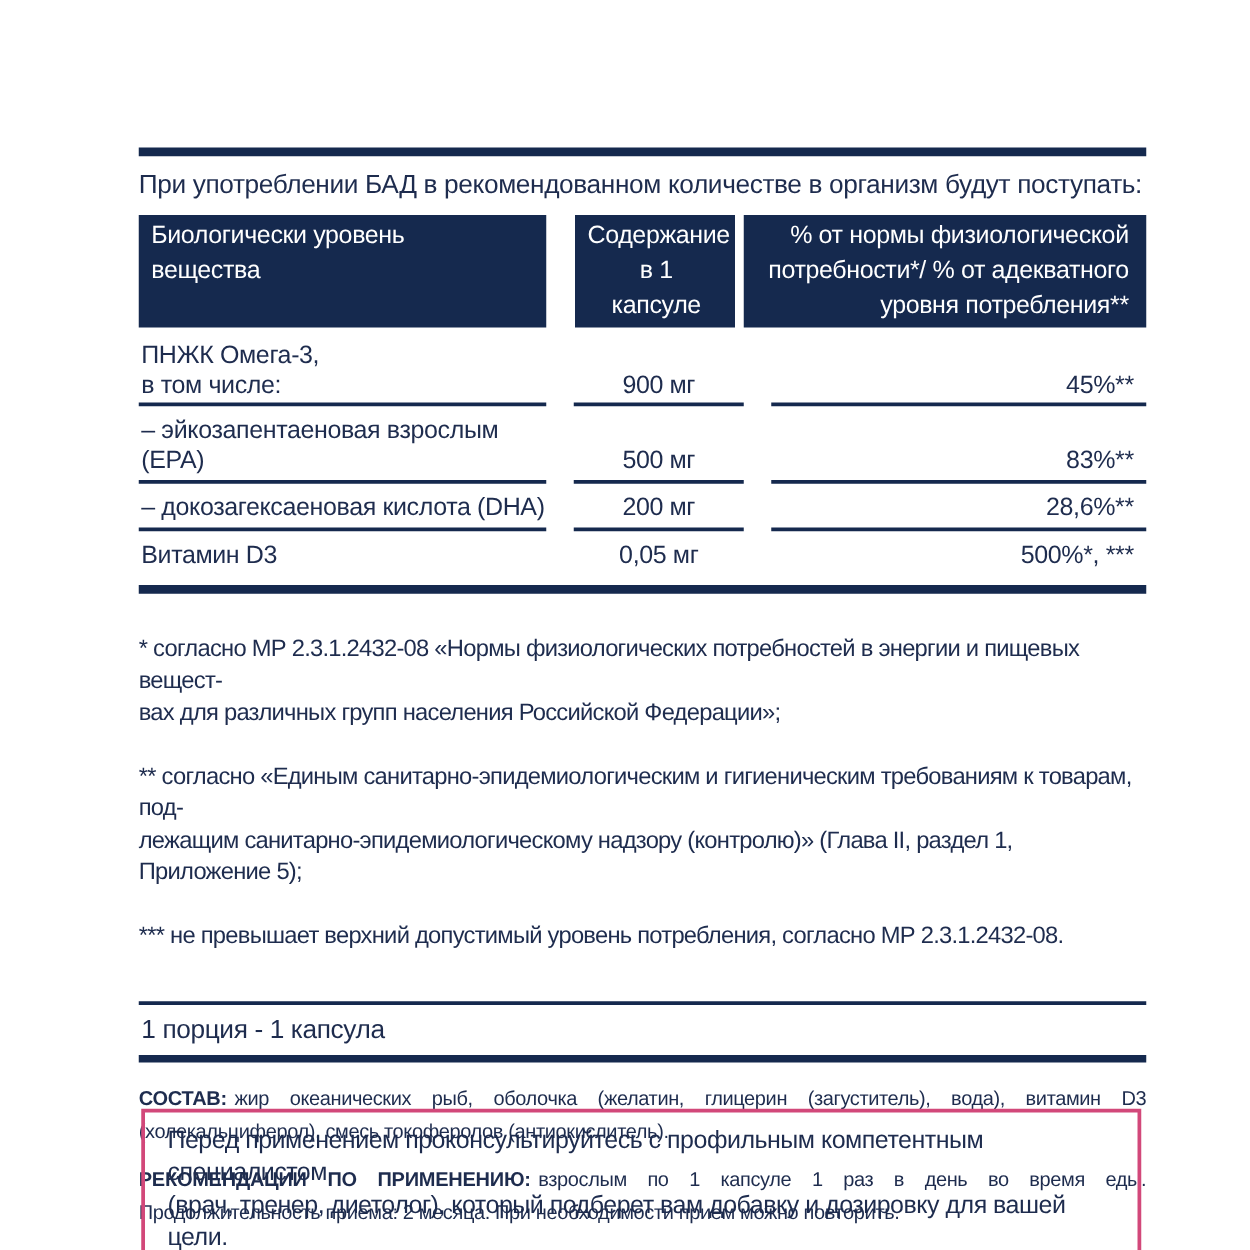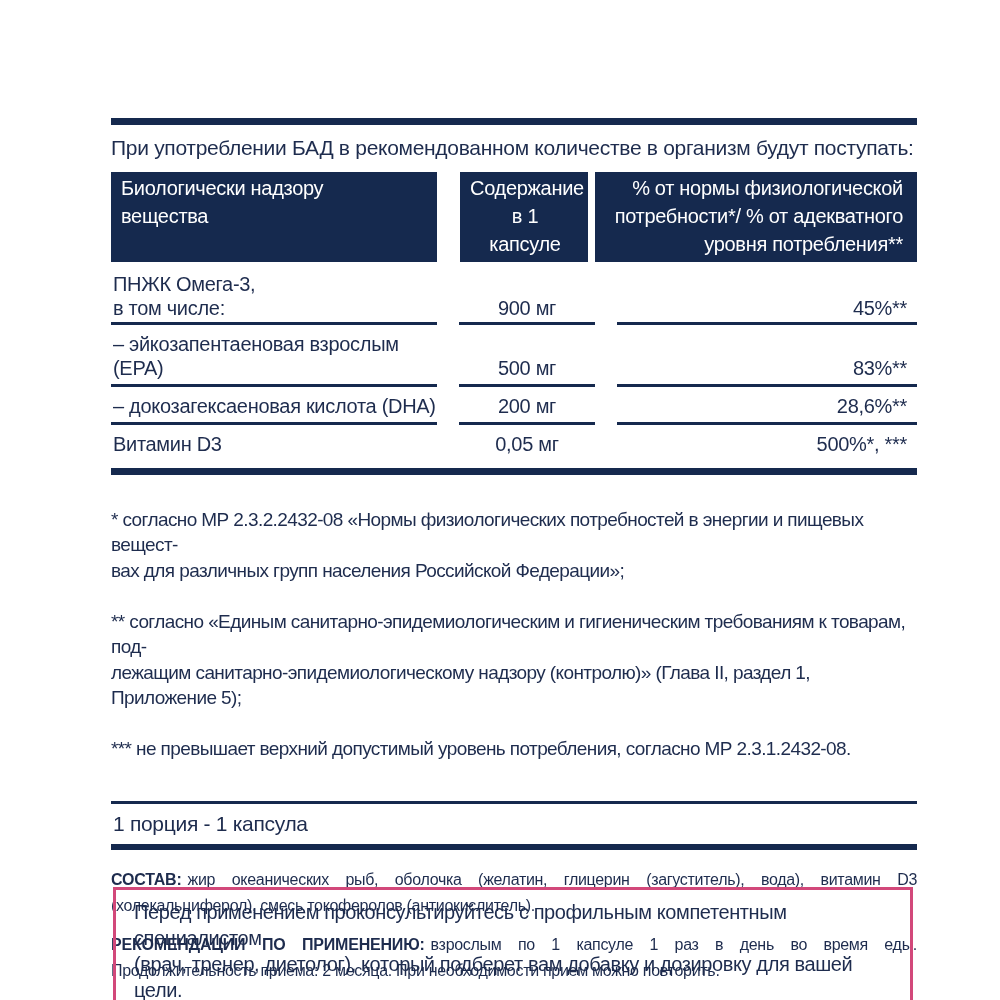--- a/index.html
+++ b/index.html
@@ -105,21 +105,21 @@
 </head>
 <body>
 
 <div class="sheet">
 
   <div class="bar thick7"></div>
 
   <div class="intro">При употреблении БАД в рекомендованном количестве в организм будут поступать:</div>
 
   <div class="thead">
-    <div class="hcell h1">Биологически надзору
+    <div class="hcell h1">Биологически уровень
 вещества</div>
     <div class="hcell h2">Содержание
 в 1
 капсуле</div>
     <div class="hcell h3">% от нормы физиологической
 потребности*/ % от адекватного
 уровня потребления**</div>
   </div>
 
   <div class="tbody">
@@ -142,21 +142,21 @@
     <div class="trow r4 last">
       <div class="cell c1">Витамин D3</div>
       <div class="cell c2">0,05 мг</div>
       <div class="cell c3">500%*, ***</div>
     </div>
   </div>
 
   <div class="bar thick7"></div>
 
   <div class="footnotes">
-    <div class="fn">* согласно МР 2.3.2.2432-08 «Нормы физиологических потребностей в энергии и пищевых вещест-
+    <div class="fn">* согласно МР 2.3.1.2432-08 «Нормы физиологических потребностей в энергии и пищевых вещест-
 вах для различных групп населения Российской Федерации»;</div>
     <div class="fn">** согласно «Единым санитарно-эпидемиологическим и гигиеническим требованиям к товарам, под-
 лежащим санитарно-эпидемиологическому надзору (контролю)» (Глава II, раздел 1, Приложение 5);</div>
     <div class="fn">*** не превышает верхний допустимый уровень потребления, согласно МР 2.3.1.2432-08.</div>
   </div>
 
   <div class="bar thin3 serving-divider-top"></div>
   <div class="serving">1 порция - 1 капсула</div>
   <div class="bar thick6"></div>
 

